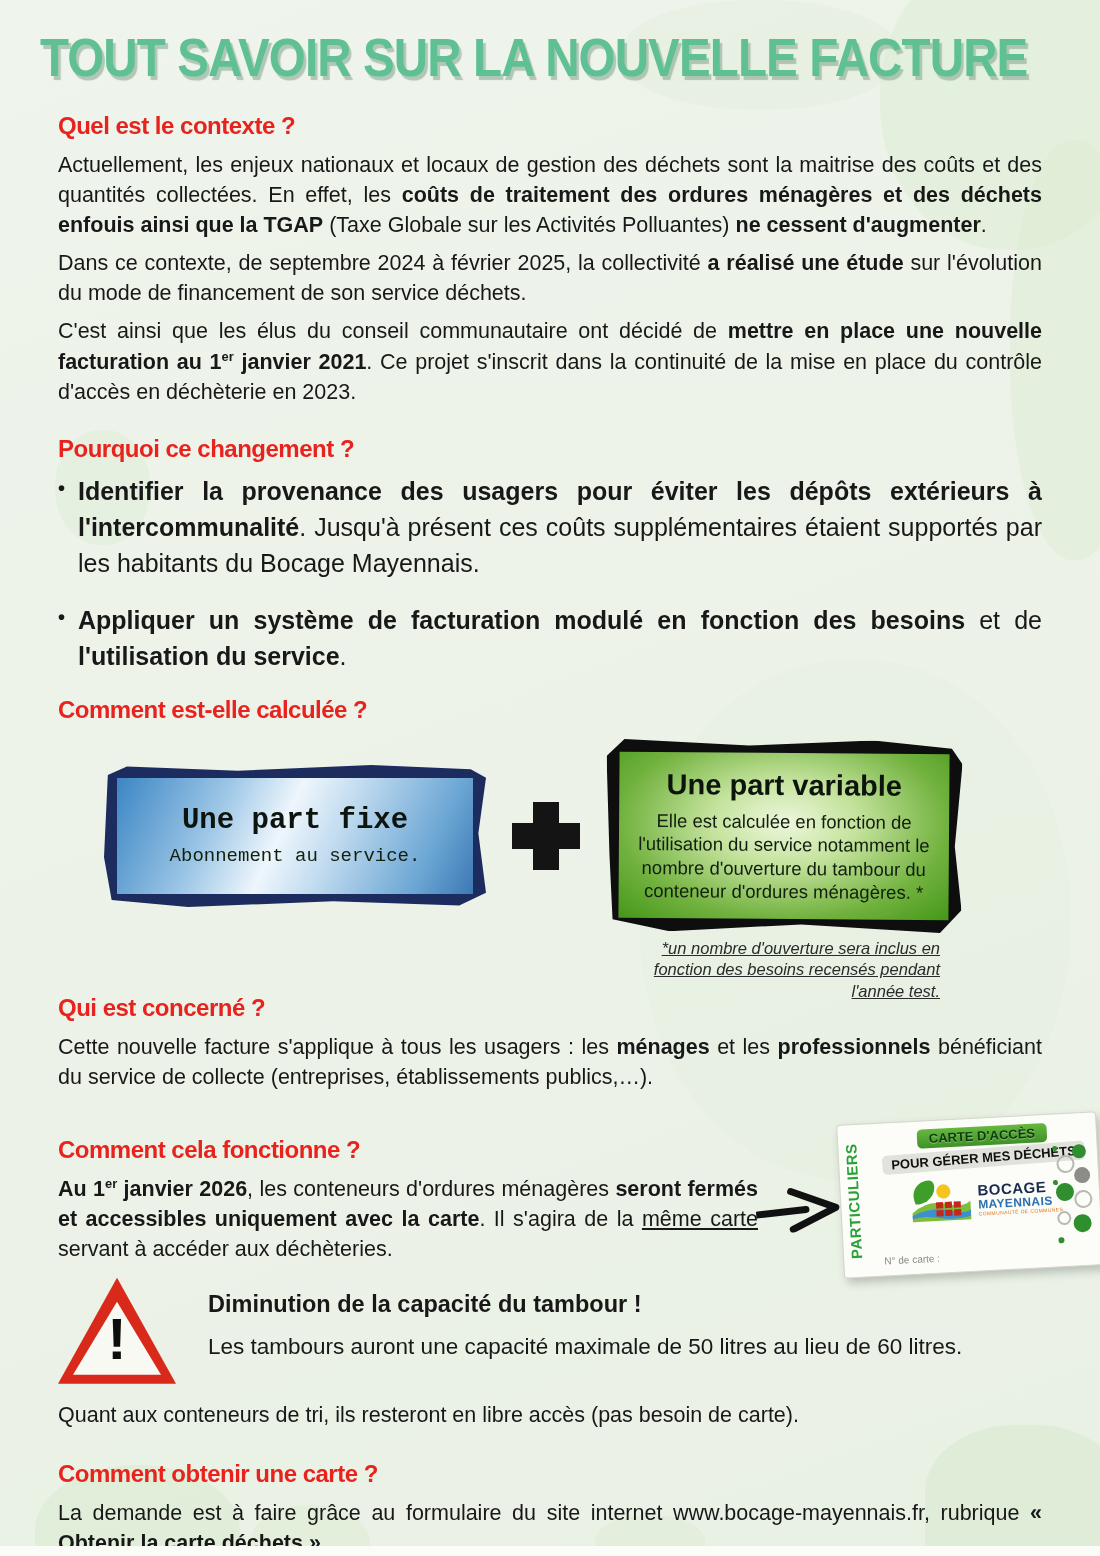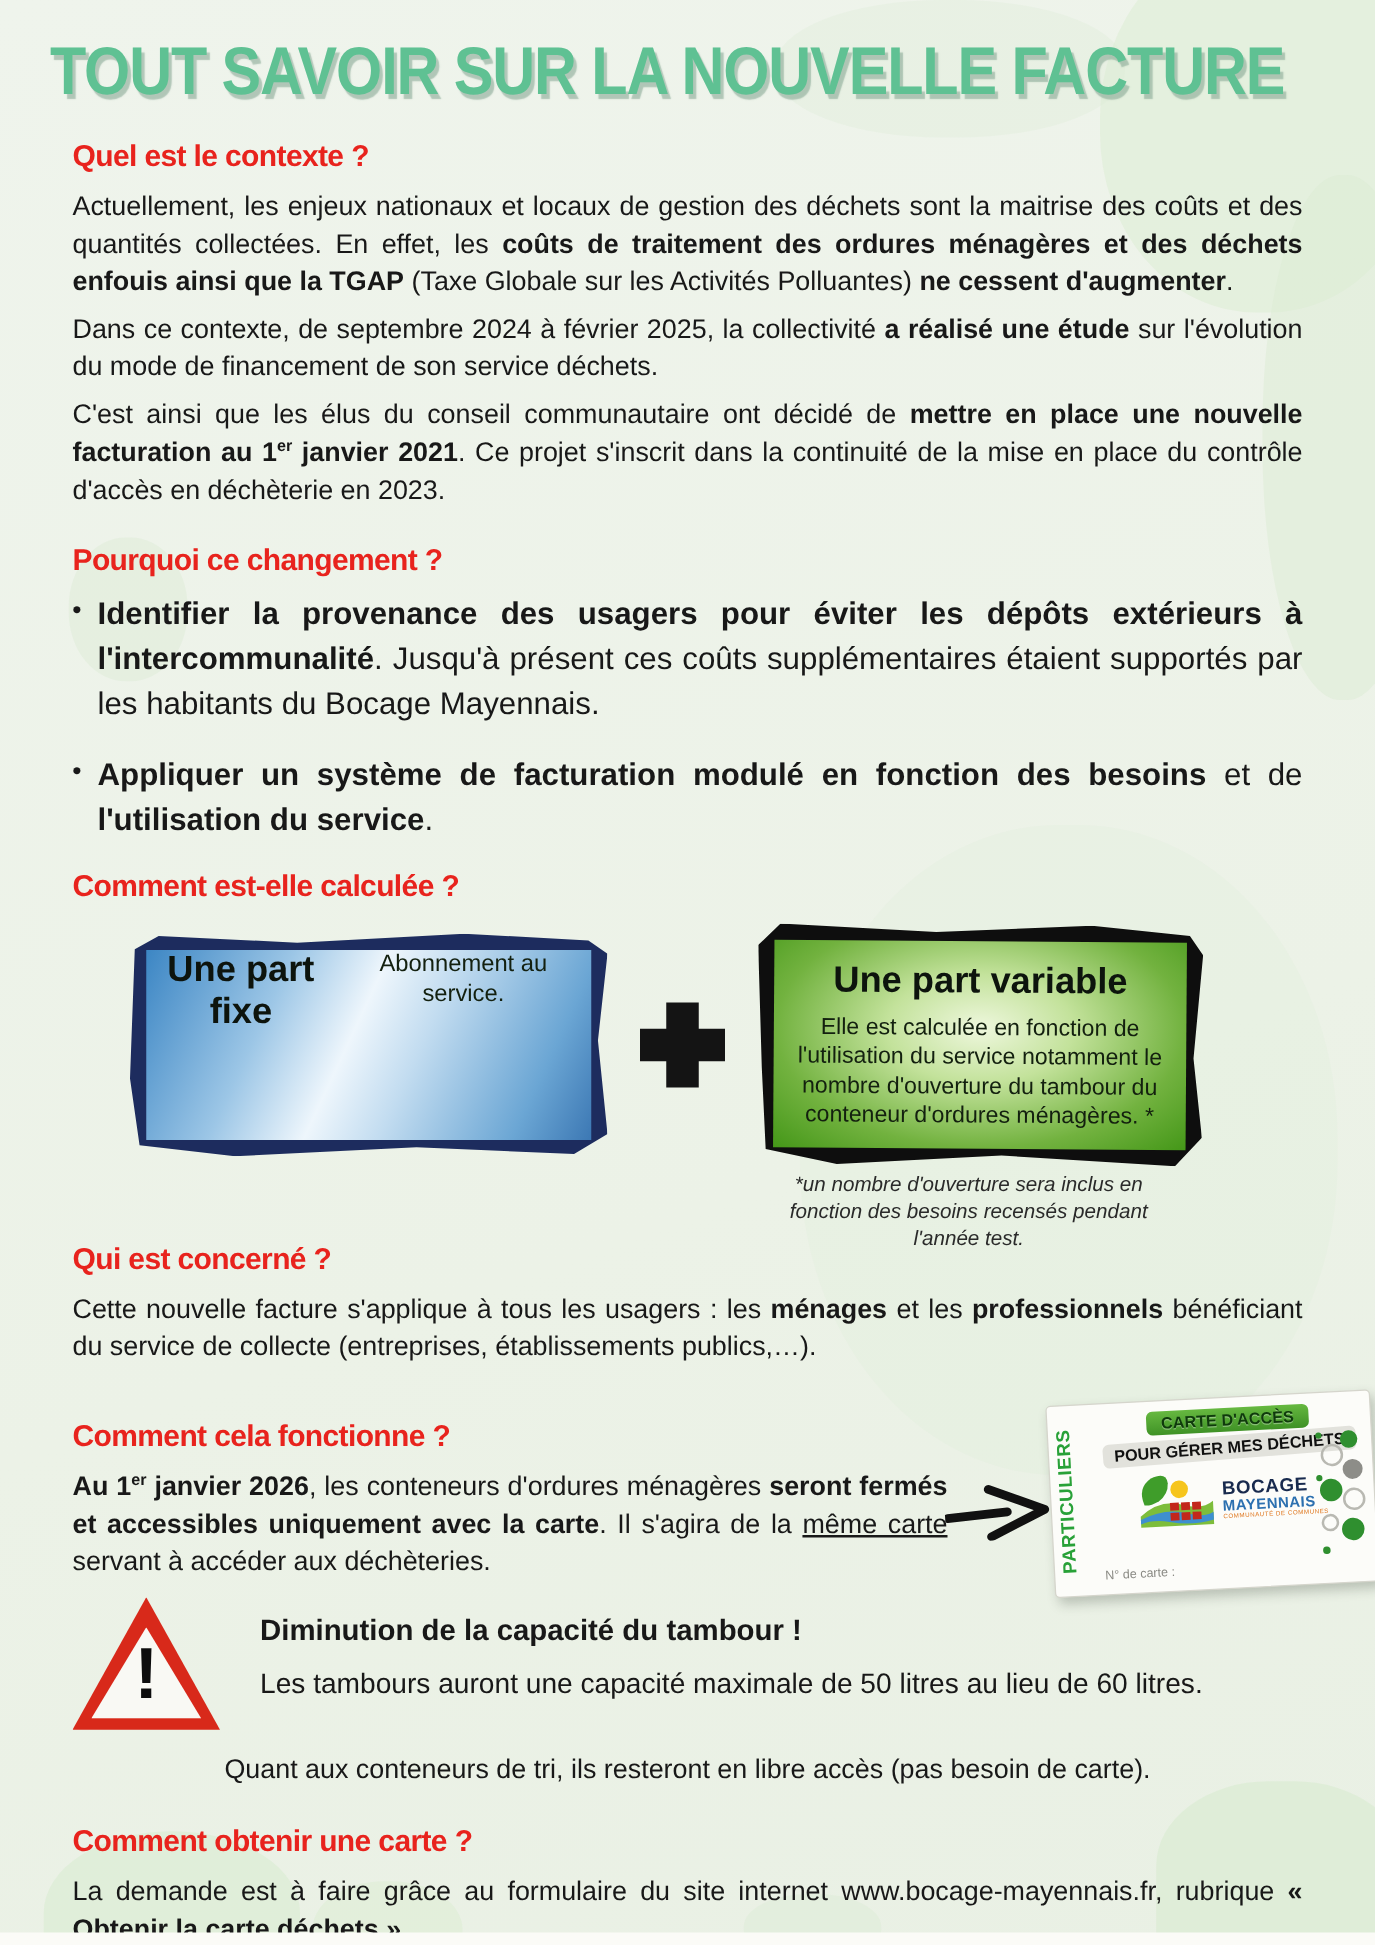--- a/index.html
+++ b/index.html
@@ -23,33 +23,33 @@
   
   .bullet{display:flex;margin:10px 0 20px;}
   .bullet .dot{flex:0 0 20px;font-size:20px;line-height:1.5;font-weight:bold;}
   .bullet .btxt{flex:1;font-size:25px;line-height:1.45;text-align:justify;}
 
   
   .boxes{display:flex;align-items:center;margin:16px 0 0 46px;}
   .sketchbox{padding:13px;}
   .box-blue{background:#1d2c5e;width:356px;
     clip-path:polygon(1% 7%,6% 1%,35% 4%,70% 0%,96% 3%,100% 9%,98% 48%,100% 90%,93% 99%,60% 96%,22% 100%,2% 95%,0 65%);}
-  .box-blue .inner{height:152px;display:flex;flex-direction:row;justify-content:center;
-    background:linear-gradient(115deg,#3c86c4 0%,#9cc6e6 28%,#eef6fc 46%,#c2dcf0 60%,#6ba6d4 85%,#3c78b4 100%);}
+  .box-blue .inner{height:116px;display:flex;flex-direction:column;justify-content:center;
+    background:linear-gradient(115deg,#3c86c4 0%,#9cc6e6 28%,#eef6fc 46%,#c2dcf0 60%,#6ba6d4 85%,#3c78b4 100%);font-family:Liberation Mono, monospace;}
   .box-green{background:#0e0e0e;width:330px;transform:rotate(.4deg);
     clip-path:polygon(0 9%,5% 0,40% 3%,75% 0,97% 4%,100% 12%,98% 55%,100% 88%,94% 100%,55% 96%,18% 100%,2% 94%,1% 60%);}
   .box-green .inner{height:166px;display:flex;flex-direction:column;justify-content:center;
     background:radial-gradient(ellipse at 50% 42%,#eef7dd 0%,#c3e29b 32%,#72b23f 70%,#449718 100%);}
   .boxtitle{font-size:29px;font-weight:bold;text-align:center;color:#0d140d;margin:0 0 8px;}
   .boxbody{font-size:19px;text-align:center;color:#13200f;line-height:1.25;margin:0;padding:0 14px;}
   .plus{position:relative;width:68px;height:68px;margin:0 26px;flex:0 0 auto;}
   .plus::before{content:"";position:absolute;left:21px;top:0;width:26px;height:68px;background:#141414;}
   .plus::after{content:"";position:absolute;left:0;top:21px;width:68px;height:26px;background:#141414;}
   .footnote{margin:6px 0 0 552px;width:330px;font-style:italic;font-size:16.5px;
-    line-height:1.3;color:#2a2a2a;text-align:center;}
+    line-height:1.3;color:#2a2a2a;text-align:right;text-decoration:underline;}
 
   
   .fonctionne{position:relative;}
   .fonctionne p{width:700px;}
   .arrow{position:absolute;top:50px;left:698px;transform:rotate(-4deg);}
   .card{position:absolute;top:-18px;left:782px;width:258px;height:152px;
     background:#fcfcf9;border:1px solid #d5d5cc;border-radius:4px;
     transform:rotate(-3deg);box-shadow:3px 5px 9px rgba(40,50,40,.25);}
   .card-side{position:absolute;left:4px;top:6px;bottom:6px;width:24px;
     writing-mode:vertical-rl;transform:rotate(180deg);text-align:center;
@@ -198,21 +198,21 @@
       <div class="warn-tri">
         <div class="outer"></div>
         <div class="innerw"></div>
         <div class="glyph">!</div>
       </div>
       <div class="warntxt">
         <p class="wt1">Diminution de la capacité du tambour !</p>
         <p class="wt2">Les tambours auront une capacité maximale de 50 litres au lieu de 60 litres.</p>
       </div>
     </div>
-    <p style="margin-top:16px;text-align:center;">Quant aux conteneurs de tri, ils resteront en libre accès (pas besoin de carte).</p>
+    <p style="margin-top:16px;text-align:left;">Quant aux conteneurs de tri, ils resteront en libre accès (pas besoin de carte).</p>
 
     <h2 style="margin-top:30px;">Comment obtenir une carte ?</h2>
     <p><span>La demande est à faire grâce au formulaire du site internet www.bocage-mayennais.fr, rubrique </span><b>« Obtenir la carte déchets »</b><span>.</span></p>
 
   </div>
 
   <div class="scan-edge"></div>
 </div>
 
 </body></html>

